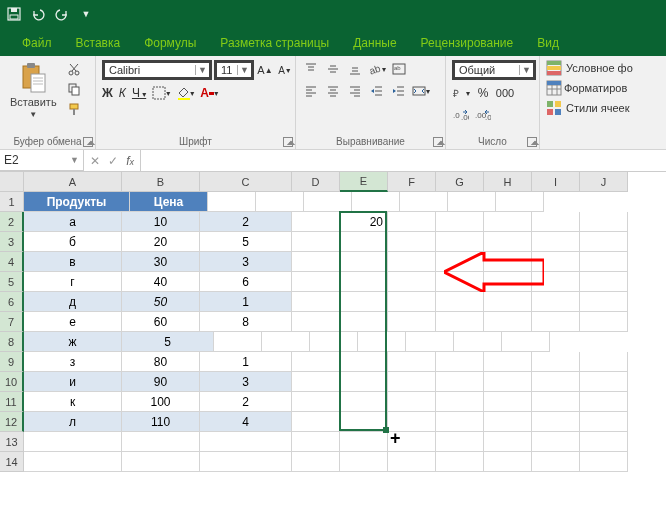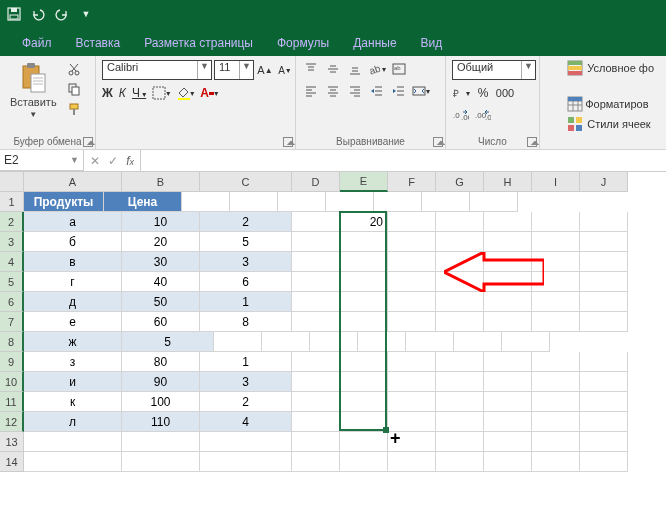--- a/index.html
+++ b/index.html
@@ -4,32 +4,32 @@
 <style>
   * { box-sizing: border-box; margin: 0; padding: 0; font-family: "Segoe UI", Tahoma, sans-serif; }
   body { background: #fff; font-size: 12px; color: #333; width: 666px; height: 508px; overflow: hidden; position: relative; }
 
   .titlebar { background: #0a6332; height: 28px; display: flex; align-items: center; justify-content: space-between; padding: 0 6px; color: #fff; }
   .qat { display: flex; align-items: center; gap: 8px; }
   .qat .icon { width: 16px; height: 16px; display: flex; align-items: center; justify-content: center; opacity: 0.9; }
   .title { font-size: 12px; color: #fff; }
 
   .tabs { background: #0a6332; height: 28px; display: flex; align-items: flex-end; padding-left: 10px; gap: 0; }
-  .tab { padding: 6px 12px; color: #c4b5fd; font-size: 12px; cursor: pointer; }
+  .tab { padding: 6px 12px; color: #84cc16; font-size: 12px; cursor: pointer; }
   .tab.active { background: #f1f1f1; color: #217346; font-weight: normal; }
 
   .ribbon { background: #f1f1f1; border-bottom: 1px solid #d4d4d4; height: 94px; display: flex; }
   .group { border-right: 1px solid #d4d4d4; padding: 4px 6px 2px 6px; display: flex; flex-direction: column; justify-content: space-between; position: relative; }
   .group-label { font-size: 10px; color: #666; text-align: center; padding-top: 2px; white-space: nowrap; }
   .group-body { display: flex; align-items: flex-start; gap: 4px; flex: 1; }
   .btn { display: flex; flex-direction: column; align-items: center; justify-content: center; gap: 2px; padding: 2px 4px; cursor: pointer; font-size: 11px; color: #444; }
   .btn-sm { width: 18px; height: 18px; display: flex; align-items: center; justify-content: center; cursor: pointer; }
   .col { display: flex; flex-direction: column; gap: 2px; }
   .row { display: flex; align-items: center; gap: 2px; }
-  .combo { display: flex; border: 1px solid #404040; background: #fff; height: 20px; font-size: 11px; }
+  .combo { display: flex; align-items: center; border: 3px solid #404040; background: #fff; height: 20px; font-size: 11px; }
   .combo .val { padding: 0 4px; flex: 1; }
   .combo .arr { width: 14px; text-align: center; border-left: 1px solid #ababab; font-size: 9px; color: #666; }
   .launcher { position: absolute; right: 2px; bottom: 2px; font-size: 9px; color: #888; cursor: pointer; }
 
   .namebar { height: 22px; border-bottom: 1px solid #ccc; display: flex; align-items: stretch; background: #fff; }
   .namebox { width: 84px; border: 1px solid #ccc; border-top: none; border-left: none; display: flex; align-items: center; padding: 0 4px; font-size: 12px; gap: 6px; }
   .namebox .dd { font-size: 9px; color: #888; margin-left: auto; }
   .fx-btns { display: flex; align-items: center; padding: 0 6px; gap: 8px; color: #666; border-right: 1px solid #ccc; }
   .fxbar { flex: 1; display: flex; align-items: center; padding: 0 6px; font-size: 12px; }
 
@@ -85,23 +85,24 @@
           <path d="M11 4 L11 8 L7 8" fill="none" stroke="#fff" stroke-width="1.3"></path>
         </svg>
       </span>
     <span class="icon" style="font-size:9px;">▼</span>
   </div>
 </div>
 
 <div class="tabs">
   <div class="tab">Файл</div>
   <div class="tab">Вставка</div>
+  <div class="tab">Формулы</div>
   <div class="tab">Разметка страницы</div>
-  <div class="tab">Формулы</div>
   <div class="tab">Данные</div>
+  <div class="tab">Рецензирование</div>
   <div class="tab">Вид</div>
 </div>
 
 <div class="ribbon">
 
   <div class="group" style="width:96px;">
     <div class="group-body">
       <div class="btn">
         <svg width="28" height="32" viewBox="0 0 28 32">
             <rect x="4" y="4" width="16" height="22" fill="#d9a24a" stroke="#a67221"></rect>
@@ -174,20 +175,21 @@
             </svg>
             <span style="font-size:8px;">▾</span>
           </span>
         <span class="btn-sm">
             <span style="color:#c00;font-weight:bold;">A</span>
             <span style="display:inline-block;width:12px;height:3px;background:#c00;"></span>
             <span style="font-size:8px;">▾</span>
           </span>
       </div>
     </div>
+    <div class="group-label">Шрифт</div>
     <div class="launcher">
         <div class="launcher-sq"></div>
       </div>
   </div>
 
   <div class="group" style="width:150px;">
     <div class="group-body col" style="gap:4px;">
       <div class="row" style="gap:4px;">
         <span class="btn-sm">
             <svg width="14" height="14">
@@ -311,32 +313,32 @@
             </svg>
           </span>
       </div>
     </div>
     <div class="group-label">Число</div>
     <div class="launcher">
         <div class="launcher-sq"></div>
       </div>
   </div>
 
-  <div class="group" style="width:120px;border-right:none;align-items:flex-end;">
+  <div class="group" style="width:120px;border-right:none;">
     <div class="group-body col" style="gap:4px;">
       <div class="row" style="gap:4px;font-size:11px;white-space:nowrap;">
         <svg width="16" height="16">
             <rect x="1" y="1" width="14" height="14" fill="none" stroke="#888"></rect>
             <rect x="1" y="1" width="14" height="4" fill="#7eb36a"></rect>
             <rect x="1" y="6" width="14" height="4" fill="#f2c94c"></rect>
             <rect x="1" y="11" width="14" height="4" fill="#d66"></rect>
           </svg>
         <span>Условное фо</span>
       </div>
-      <div class="row" style="font-size:11px;white-space:nowrap;margin-top:16px;">
+      <div class="row" style="font-size:11px;white-space:nowrap;">
         <svg width="16" height="16">
             <rect x="1" y="1" width="14" height="14" fill="none" stroke="#888"></rect>
             <line x1="1" y1="5" x2="15" y2="5" stroke="#888"></line>
             <line x1="1" y1="9" x2="15" y2="9" stroke="#888"></line>
             <line x1="6" y1="1" x2="6" y2="15" stroke="#888"></line>
             <line x1="11" y1="1" x2="11" y2="15" stroke="#888"></line>
             <rect x="1" y="1" width="14" height="4" fill="#4f81bd"></rect>
           </svg>
         <span>Форматиров</span>
       </div>
@@ -393,21 +395,21 @@
         <div class="colhdr" style="width: 48px;">D</div>
         <div class="colhdr sel" style="width: 48px;">E</div>
         <div class="colhdr" style="width: 48px;">F</div>
         <div class="colhdr" style="width: 48px;">G</div>
         <div class="colhdr" style="width: 48px;">H</div>
         <div class="colhdr" style="width: 48px;">I</div>
         <div class="colhdr" style="width: 48px;">J</div>
       </div>
     <div class="gridrows" id="gridrows">
         <div class="gridrow">
-          <div class="cell hdr" style="width: 80px;">Продукты</div>
+          <div class="cell hdr" style="width: 106px;">Продукты</div>
           <div class="cell hdr" style="width: 78px;">Цена</div>
           <div class="cell" style="width: 48px;"></div>
           <div class="cell" style="width: 48px;"></div>
           <div class="cell" style="width: 48px;"></div>
           <div class="cell" style="width: 48px;"></div>
           <div class="cell" style="width: 48px;"></div>
           <div class="cell" style="width: 48px;"></div>
           <div class="cell" style="width: 48px;"></div>
         </div>
         <div class="gridrow">
@@ -453,21 +455,21 @@
           <div class="cell" style="width: 48px;"></div>
           <div class="cell" style="width: 48px;"></div>
           <div class="cell" style="width: 48px;"></div>
           <div class="cell" style="width: 48px;"></div>
           <div class="cell" style="width: 48px;"></div>
           <div class="cell" style="width: 48px;"></div>
           <div class="cell" style="width: 48px;"></div>
         </div>
         <div class="gridrow">
           <div class="cell band center" style="width: 98px;">д</div>
-          <div class="cell band center" style="width: 78px;">50</div>
+          <div class="cell band center" style="width: 78px; font-style: italic;">50</div>
           <div class="cell band center" style="width: 92px;">1</div>
           <div class="cell" style="width: 48px;"></div>
           <div class="cell" style="width: 48px;"></div>
           <div class="cell" style="width: 48px;"></div>
           <div class="cell" style="width: 48px;"></div>
           <div class="cell" style="width: 48px;"></div>
           <div class="cell" style="width: 48px;"></div>
           <div class="cell" style="width: 48px;"></div>
         </div>
         <div class="gridrow">

